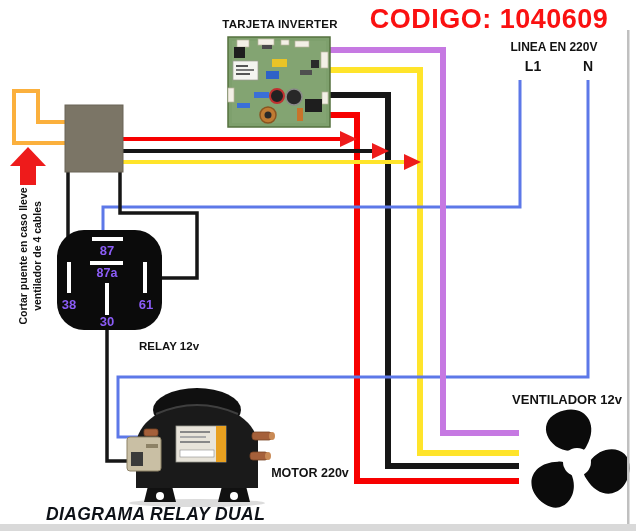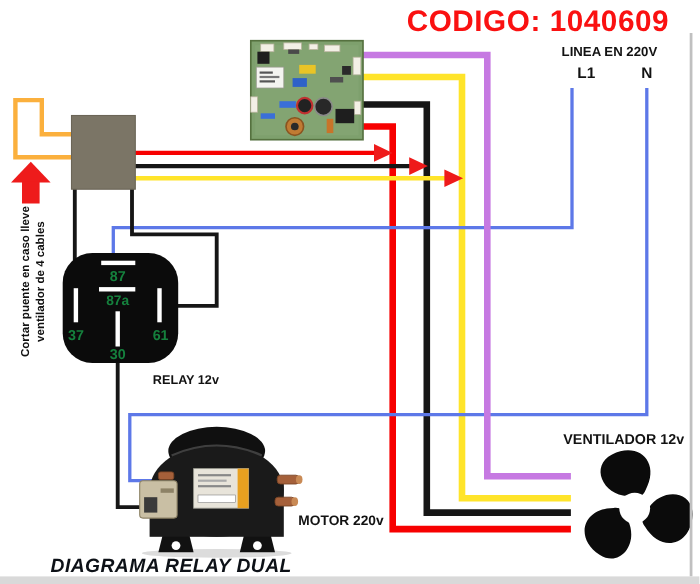--- a/index.html
+++ b/index.html
@@ -5,21 +5,21 @@
   html,body{margin:0;padding:0;}
   body{font-family:"Liberation Sans", sans-serif; background:#ffffff;}
   #stage{position:relative;width:636px;height:531px;background:#ffffff;overflow:hidden;}
   #stage svg{position:absolute;left:0;top:0;}
   .lbl{position:absolute;color:#121212;font-weight:700;white-space:nowrap;}
   .ctr{transform:translateX(-50%);}
   .codigo{font-size:27px;font-weight:900;color:var(--c-codigo_red);letter-spacing:.5px;}
   .tarjeta{font-size:11.5px;letter-spacing:.2px;}
   .linea{font-size:12px;}
   .l1n{font-size:14px;font-weight:800;}
-  .pin{color:#15803d;font-size:13px;font-weight:700;}
+  .pin{color:#8b5cf6;font-size:13px;font-weight:700;}
   .pin-small{font-size:12.5px;}
   .relaylbl{font-size:11.5px;}
   .motorlbl{font-size:12.5px;}
   .fanlbl{font-size:13px;}
   .footer-title{font-size:17.5px;font-style:italic;font-weight:800;color:#0d1117;letter-spacing:.4px;text-align:center;}
   .note-wrap{position:absolute;left:31px;top:256px;width:0;height:0;}
   .note-inner{position:absolute;transform:translate(-50%,-50%) rotate(-90deg);
     white-space:nowrap;text-align:center;font-weight:700;font-size:10.5px;line-height:1.3;color:#111;}
   
   .st{fill:none;stroke-linecap:butt;stroke-linejoin:miter;}
@@ -147,27 +147,28 @@
       <path transform="rotate(228)" d="M -4 -12 C -26 -18 -32 -46 -10 -52 C 16 -59 32 -36 13 -14 C 8 -7 2 -9 -4 -12 Z"></path>
     </g>
     <circle cx="0" cy="0" r="14" fill="#ffffff"></circle>
   </g>
 
   <rect x="627" y="30" width="2.5" height="494" fill="#C0C0C0"></rect>
   <rect x="0" y="524" width="636" height="7" fill="#D9D9D9"></rect>
 </svg>
 
 <div class="lbl codigo ctr" style="left:489px;top:4px;">CODIGO: 1040609</div>
+<div class="lbl tarjeta ctr" style="left:280px;top:18px;">TARJETA INVERTER</div>
 <div class="lbl linea ctr" style="left:554px;top:40px;text-align:center;">LINEA EN 220V</div>
 <div class="lbl l1n ctr" style="left:521px;top:58px;padding-left:24px;">L1</div>
 <div class="lbl l1n ctr" style="left:588px;top:58px;">N</div>
 
 <div class="lbl pin ctr" style="left:107px;top:243px;">87</div>
 <div class="lbl pin pin-small ctr" style="left:107px;top:266px;">87a</div>
-<div class="lbl pin ctr" style="left:69px;top:297px;">37</div>
+<div class="lbl pin ctr" style="left:69px;top:297px;">38</div>
 <div class="lbl pin ctr" style="left:146px;top:297px;">61</div>
 <div class="lbl pin ctr" style="left:107px;top:314px;">30</div>
 
 <div class="lbl relaylbl ctr" style="left:163px;top:340px;padding-left:12px;">RELAY 12v</div>
 <div class="lbl motorlbl ctr" style="left:310px;top:466px;">MOTOR 220v</div>
 <div class="lbl fanlbl ctr" style="left:567px;top:392px;">VENTILADOR 12v</div>
 
 <div class="note-wrap">
   <div class="note-inner">
     <div>Cortar puente en caso lleve</div>

